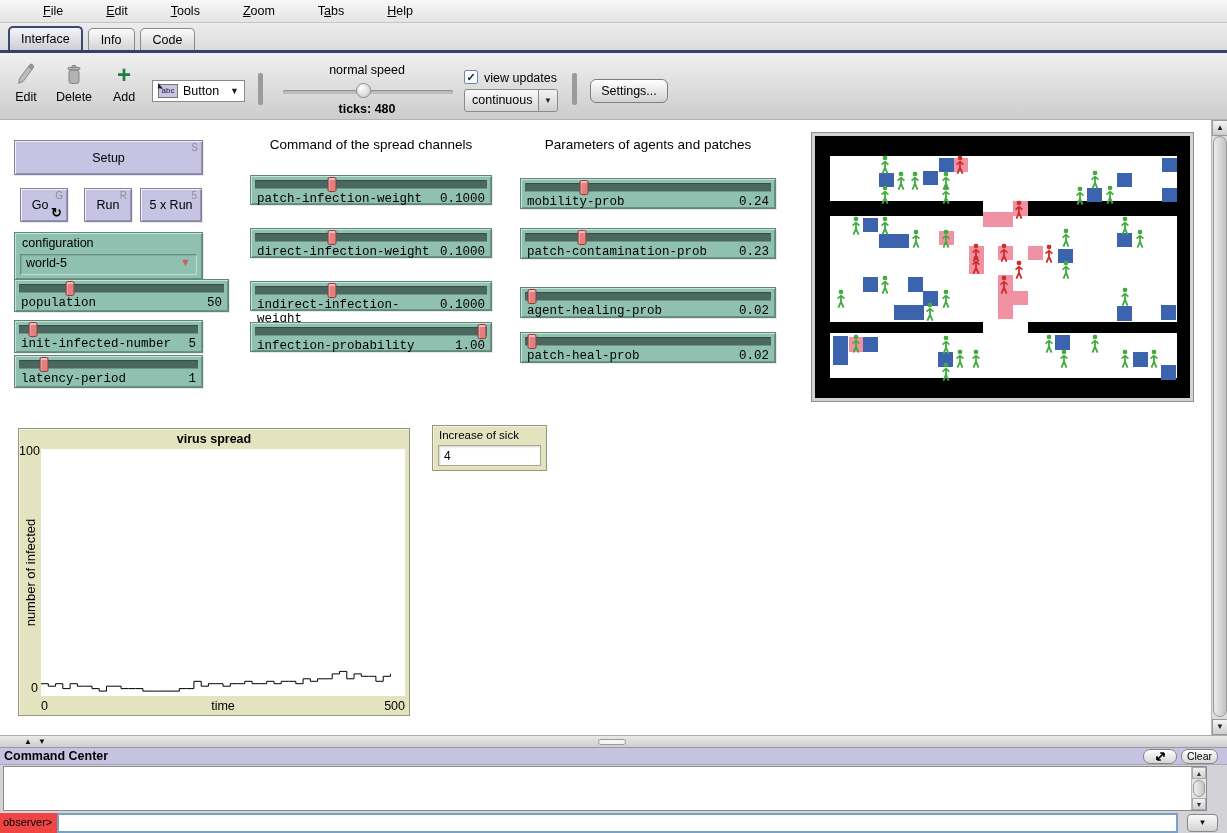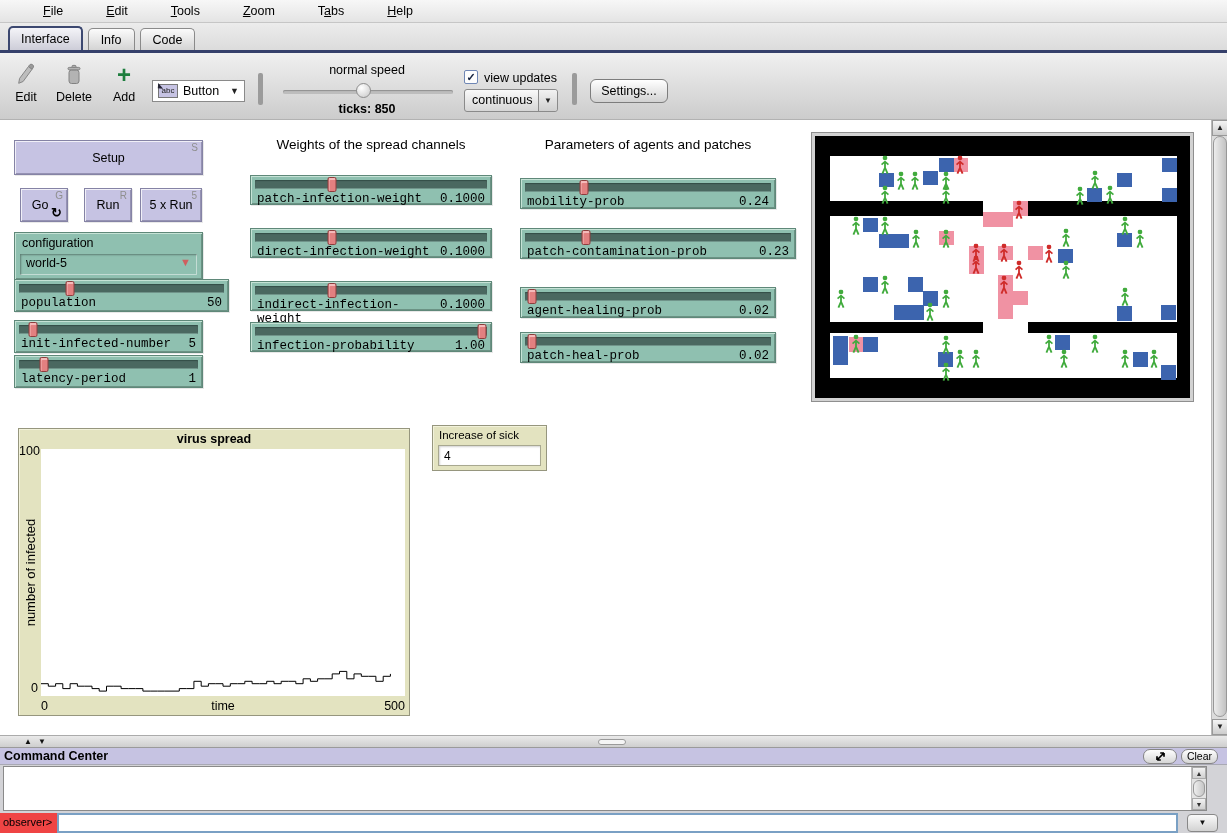--- a/index.html
+++ b/index.html
@@ -201,21 +201,21 @@
       <span class="chip">abc</span>
       <span>Button</span>
       <span class="dd">▼</span>
     </div>
 
     <div class="vdivider" style="left:258px"></div>
 
     <div id="speed-label">normal speed</div>
     <div id="speed-groove"></div>
     <div id="speed-thumb"></div>
-    <div id="ticks-label">ticks: 850</div>
+    <div id="ticks-label">ticks: 480</div>
 
     <div id="vu-box">✓</div>
     <div id="vu-label">view updates</div>
     <div id="update-dd">
       <span class="txt">continuous</span>
       <span class="btn">▼</span>
     </div>
 
     <div class="vdivider" style="left:572px"></div>
 
@@ -271,21 +271,21 @@
     <div class="nl-teal" style="left:14px;top:235px;width:189px;height:33px">
         <div class="sl-track">
           <div class="sl-thumb" style="left:14%"></div>
         </div>
         <div class="sl-row">
           <span>latency-period</span>
           <span>1</span>
         </div>
       </div>
 
-    <div class="section-title" style="left:250px;top:17px;width:242px">Weights of the spread channels</div>
+    <div class="section-title" style="left:250px;top:17px;width:242px">Command of the spread channels</div>
     <div class="nl-teal" style="left:250px;top:55px;width:242px;height:30px">
         <div class="sl-track">
           <div class="sl-thumb" style="left:33%"></div>
         </div>
         <div class="sl-row">
           <span>patch-infection-weight</span>
           <span>0.1000</span>
         </div>
       </div>
     <div class="nl-teal" style="left:250px;top:108px;width:242px;height:30px">
@@ -319,21 +319,21 @@
     <div class="section-title" style="left:520px;top:17px;width:256px">Parameters of agents and patches</div>
     <div class="nl-teal" style="left:520px;top:58px;width:256px;height:31px">
         <div class="sl-track">
           <div class="sl-thumb" style="left:24%"></div>
         </div>
         <div class="sl-row">
           <span>mobility-prob</span>
           <span>0.24</span>
         </div>
       </div>
-    <div class="nl-teal" style="left:520px;top:108px;width:276px;height:31px">
+    <div class="nl-teal" style="left:520px;top:108px;width:256px;height:31px">
         <div class="sl-track">
           <div class="sl-thumb" style="left:23%"></div>
         </div>
         <div class="sl-row">
           <span>patch-contamination-prob</span>
           <span>0.23</span>
         </div>
       </div>
     <div class="nl-teal" style="left:520px;top:167px;width:256px;height:31px">
         <div class="sl-track">

